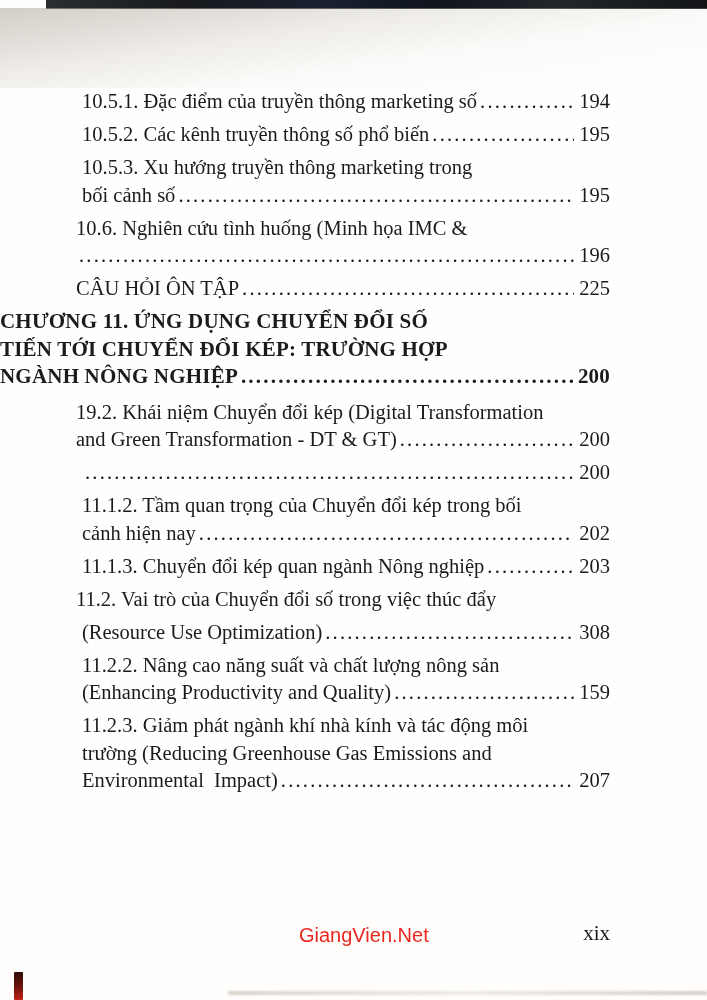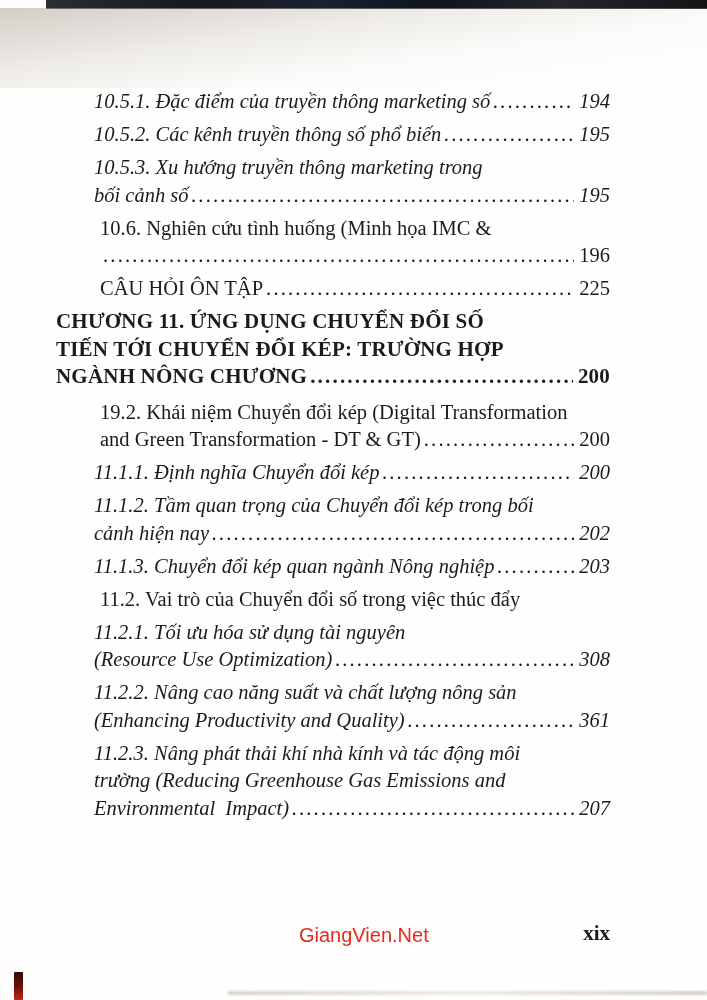--- a/index.html
+++ b/index.html
@@ -27,39 +27,39 @@
   .scan-bottom-line{
     position:absolute;left:228px;right:0;top:991px;height:4px;
     background:linear-gradient(90deg,rgba(198,192,184,0.7),rgba(216,210,202,0.45) 50%,rgba(188,182,174,0.65));
     filter:blur(1px);
   }
 
   
   .toc{position:absolute;top:88px;left:0;right:97px;}
   .entry{margin-bottom:5.5px;}
   .line{display:flex;align-items:baseline;line-height:27.5px;font-size:20.5px;}
-  .level-3 .line{padding-left:94px;font-style:italic;}
-  .level-2 .line{padding-left:100px;}
+  .level-3 .line{padding-left:60px;margin-left:22px;}
+  .level-2 .line{padding-left:76px;}
   .level-1{margin-top:3px;margin-bottom:8px;}
-  .level-1 .line{padding-left:56px;font-weight:700;font-size:21px;letter-spacing:0.2px;}
+  .level-1 .line{font-weight:700;font-size:21px;letter-spacing:0.2px;}
   .txt{white-space:pre;}
   .dots{flex:1 1 auto;overflow:hidden;white-space:nowrap;margin-left:3px;min-width:10px;}
   .dots::after{
     content:"....................................................................................................................................";
     letter-spacing:2.2px;
   }
   .pg{margin-left:5px;flex:0 0 auto;}
 
   
   .watermark{
     position:absolute;left:299px;top:924px;
     font-family:"Liberation Sans","DejaVu Sans",sans-serif;
     font-size:20px;color:var(--wm,#e8281e);
   }
-  .folio{position:absolute;top:921px;right:97px;font-size:21px;font-weight:bold;}
+  .folio{position:absolute;top:921px;right:97px;font-size:21px;}
 </style>
 </head>
 <body style="--wm: #e8281e;">
 
 <div class="page">
   <div class="scan-top-bar"></div>
   <div class="scan-top-shadow"></div>
 
   <main class="toc" id="toc">
       <div class="entry level-3">
@@ -103,38 +103,37 @@
         </div>
       </div>
       <div class="entry level-1">
         <div class="line">
           <span class="txt">CHƯƠNG 11. ỨNG DỤNG CHUYỂN ĐỔI SỐ</span>
         </div>
         <div class="line">
           <span class="txt">TIẾN TỚI CHUYỂN ĐỔI KÉP: TRƯỜNG HỢP</span>
         </div>
         <div class="line">
-          <span class="txt">NGÀNH NÔNG CHƯƠNG</span>
+          <span class="txt">NGÀNH NÔNG NGHIỆP</span>
           <span class="dots"></span>
           <span class="pg">200</span>
         </div>
       </div>
       <div class="entry level-2">
         <div class="line">
           <span class="txt">19.2. Khái niệm Chuyển đổi kép (Digital Transformation</span>
         </div>
         <div class="line">
           <span class="txt">and Green Transformation - DT &amp; GT)</span>
           <span class="dots"></span>
           <span class="pg">200</span>
         </div>
       </div>
       <div class="entry level-3">
         <div class="line">
-          <span class="txt">11.1.1. Định nghĩa Chuyển đổi kép</span>
           <span class="dots"></span>
           <span class="pg">200</span>
         </div>
       </div>
       <div class="entry level-3">
         <div class="line">
           <span class="txt">11.1.2. Tầm quan trọng của Chuyển đổi kép trong bối</span>
         </div>
         <div class="line">
           <span class="txt">cảnh hiện nay</span>
@@ -149,41 +148,38 @@
           <span class="pg">203</span>
         </div>
       </div>
       <div class="entry level-2">
         <div class="line">
           <span class="txt">11.2. Vai trò của Chuyển đổi số trong việc thúc đẩy</span>
         </div>
       </div>
       <div class="entry level-3">
         <div class="line">
-          <span class="txt">11.2.1. Tối ưu hóa sử dụng tài nguyên</span>
-        </div>
-        <div class="line">
           <span class="txt">(Resource Use Optimization)</span>
           <span class="dots"></span>
           <span class="pg">308</span>
         </div>
       </div>
       <div class="entry level-3">
         <div class="line">
           <span class="txt">11.2.2. Nâng cao năng suất và chất lượng nông sản</span>
         </div>
         <div class="line">
           <span class="txt">(Enhancing Productivity and Quality)</span>
           <span class="dots"></span>
-          <span class="pg">361</span>
+          <span class="pg">159</span>
         </div>
       </div>
       <div class="entry level-3">
         <div class="line">
-          <span class="txt">11.2.3. Nâng phát thải khí nhà kính và tác động môi</span>
+          <span class="txt">11.2.3. Giảm phát ngành khí nhà kính và tác động môi</span>
         </div>
         <div class="line">
           <span class="txt">trường (Reducing Greenhouse Gas Emissions and</span>
         </div>
         <div class="line">
           <span class="txt">Environmental  Impact)</span>
           <span class="dots"></span>
           <span class="pg">207</span>
         </div>
       </div>

